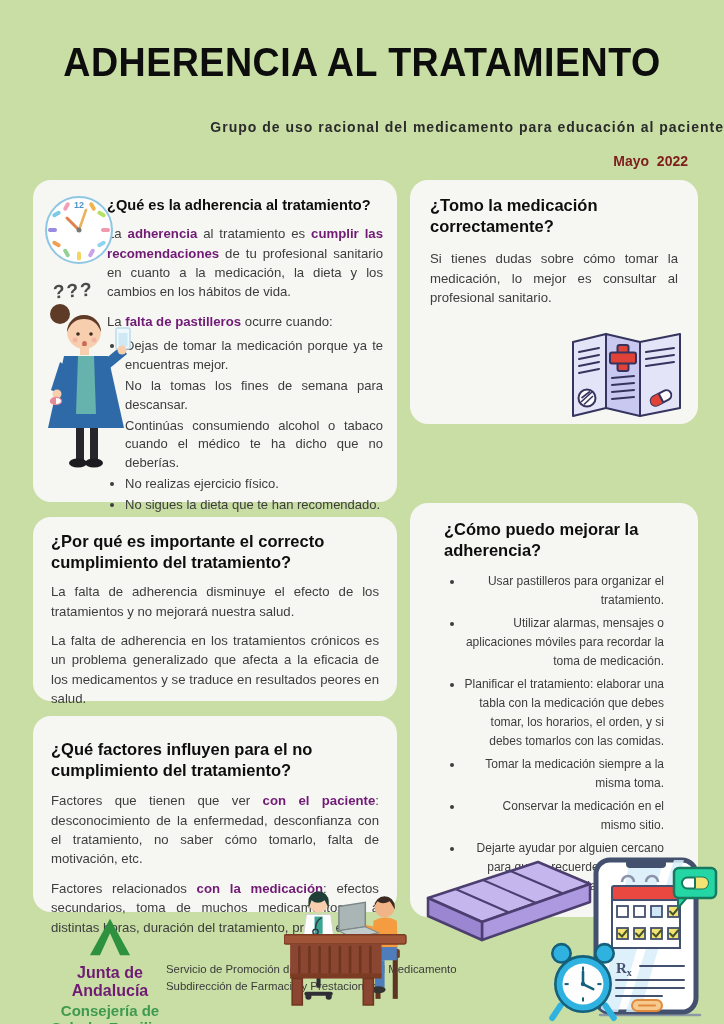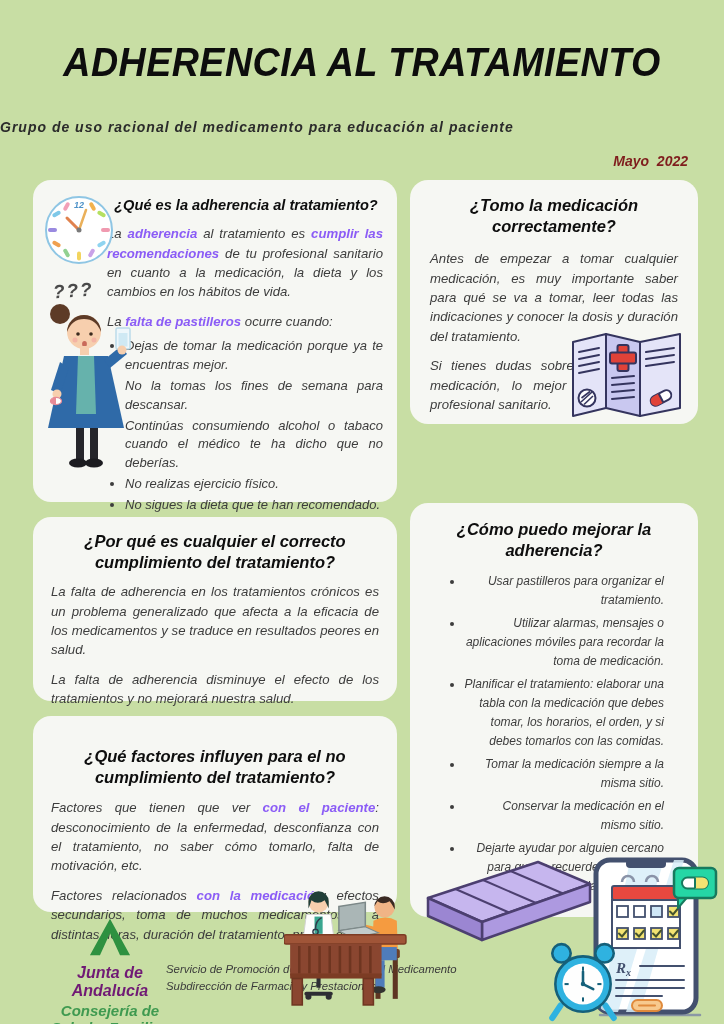--- a/index.html
+++ b/index.html
@@ -1,52 +1,52 @@
 <!DOCTYPE html>
 <html><head>
 <meta charset="utf-8">
 <style>
   html,body{margin:0;padding:0;}
   .poster{
     position:relative;width:724px;height:1024px;overflow:hidden;
-    background:#c8dea4;font-family:"Liberation Sans",sans-serif;font-style:italic;
+    background:#c8dea4;font-family:"Liberation Sans",sans-serif;
   }
   
   .title{
     position:absolute;top:40px;left:0;width:724px;margin:0;text-align:center;
     font-size:40px;font-weight:800;color:#0d0d0d;letter-spacing:.5px;
     transform:scaleX(.94);transform-origin:center;white-space:nowrap;
   }
   .subtitle{
-    position:absolute;top:119px;left:0;width:724px;text-align:left;
+    position:absolute;top:119px;left:0;width:724px;text-align:right;
     font-size:14px;font-weight:700;color:#2b2b2b;letter-spacing:1px;
   }
   .date{
     position:absolute;top:153px;right:36px;font-size:14px;font-weight:700;
     color:#7f1d1d;white-space:pre;
   }
   
   .card{position:absolute;background:#f6f7f3;border-radius:18px;box-sizing:border-box;}
-  .card h2{margin:0;font-size:16.5px;line-height:1.25;font-weight:800;color:#0e0e0e;text-align:center;}
+  .card h2{margin:0;font-size:16.5px;line-height:1.25;font-weight:800;color:#0e0e0e;}
   .card p{margin:0 0 10px 0;font-size:13.2px;line-height:1.47;color:#3d3d3d;text-align:justify;}
   .card ul{margin:2px 0 0 0;padding-left:18px;font-size:13px;line-height:1.45;color:#3d3d3d;}
   .card ul li{margin-bottom:2px;}
-  .card b{color:#8b5cf6;margin-top:48px;}
+  .card b{color:#701a75;margin-top:48px;}
 
   .card-what{left:33px;top:180px;width:364px;height:322px;}
   .card-what h2{margin:16px 12px 10px 74px;font-size:14.6px;white-space:nowrap;}
   .card-what .body{margin:0 14px 0 74px;}
   .card-what .body ul{text-align:justify;}
   .clock-pills{position:absolute;left:6px;top:12px;}
   .qmarks{position:absolute;left:20px;top:100px;font-size:19px;font-weight:800;color:#4a4a4a;letter-spacing:2px;transform:rotate(-4deg);}
   .woman{position:absolute;left:0px;top:118px;}
 
   .card-why{left:33px;top:517px;width:364px;height:184px;padding:14px 18px;}
   .card-why h2{margin-bottom:10px;}
-  .card-factors{left:33px;top:716px;width:364px;height:196px;padding:30px 18px;}
+  .card-factors{left:33px;top:716px;width:364px;height:196px;padding:23px 18px;}
   .card-factors h2{margin-bottom:11px;}
 
   .card-correct{left:410px;top:180px;width:288px;height:244px;padding:15px 20px;}
   .card-correct h2{margin-bottom:13px;}
   .leaflet{position:absolute;right:10px;bottom:4px;}
 
   .card-improve{left:410px;top:503px;width:288px;height:414px;padding:16px 34px;}
   .card-improve h2{margin-bottom:12px;}
   .card-improve ul{padding-left:20px;font-size:12px;line-height:1.58;text-align:right;}
   .card-improve ul li{margin-bottom:4px;}
@@ -130,34 +130,33 @@
           <li>Dejas de tomar la medicación porque ya te encuentras mejor.</li>
           <li>No la tomas los fines de semana para descansar.</li>
           <li>Continúas consumiendo alcohol o tabaco cuando el médico te ha dicho que no deberías.</li>
           <li>No realizas ejercicio físico.</li>
           <li>No sigues la dieta que te han recomendado.</li>
         </ul>
     </div>
   </section>
 
   <section class="card card-why">
-    <h2>¿Por qué es cualquier el correcto cumplimiento del tratamiento?</h2>
+    <h2>¿Por qué es importante el correcto cumplimiento del tratamiento?</h2>
+    <p>La falta de adherencia disminuye el efecto de los tratamientos y no mejorará nuestra salud.</p>
     <p>La falta de adherencia en los tratamientos crónicos es un problema generalizado que afecta a la eficacia de los medicamentos y se traduce en resultados peores en salud.</p>
-    <p>La falta de adherencia disminuye el efecto de los tratamientos y no mejorará nuestra salud.</p>
   </section>
 
   <section class="card card-factors">
     <h2>¿Qué factores influyen para el no cumplimiento del tratamiento?</h2>
     <p>Factores que tienen que ver <b>con el paciente</b>: desconocimiento de la enfermedad, desconfianza con el tratamiento, no saber cómo tomarlo, falta de motivación, etc.</p>
     <p>Factores relacionados <b>con la medicación</b>: efectos secundarios, toma de muchos medicamentos y a distintas horas, duración del tratamiento, precio, etc.</p>
   </section>
 
   <section class="card card-correct">
     <h2>¿Tomo la medicación correctamente?</h2>
-    <p>Antes de empezar a tomar cualquier medicación, es muy importante saber para qué se va a tomar, leer todas las indicaciones y conocer la dosis y duración del tratamiento.</p>
     <p>Si tienes dudas sobre cómo tomar la medicación, lo mejor es consultar al profesional sanitario.</p>
     <svg class="leaflet" width="122" height="92" viewBox="0 0 122 92">
       <g stroke="#34345e" stroke-width="2" stroke-linejoin="round">
         <polygon points="7,14 40,6 40,80 7,88" fill="#e4e4f8"></polygon>
         <polygon points="40,6 74,14 74,88 40,80" fill="#c9c8f0"></polygon>
         <polygon points="74,14 114,6 114,80 74,88" fill="#e4e4f8"></polygon>
         <rect x="51.5" y="17" width="11" height="26" rx="2" fill="#e04238"></rect>
         <rect x="44" y="24.5" width="26" height="11" rx="2" fill="#e04238"></rect>
       </g>
       <g stroke="#34345e" stroke-width="2" stroke-linecap="round">
@@ -186,21 +185,21 @@
       </g>
     </svg>
   </section>
 
   <section class="card card-improve">
     <h2>¿Cómo puedo mejorar la adherencia?</h2>
     <ul>
         <li>Usar pastilleros para organizar el tratamiento.</li>
         <li>Utilizar alarmas, mensajes o aplicaciones móviles para recordar la toma de medicación.</li>
         <li>Planificar el tratamiento: elaborar una tabla con la medicación que debes tomar, los horarios, el orden, y si debes tomarlos con las comidas.</li>
-        <li>Tomar la medicación siempre a la misma sitio.</li>
+        <li>Tomar la medicación siempre a la misma toma.</li>
         <li>Conservar la medicación en el mismo sitio.</li>
         <li>Dejarte ayudar por alguien cercano para que te recuerde cuándo hay que tomar la medicación.</li>
       </ul>
   </section>
 
   <div class="junta">
     <svg width="46" height="42" viewBox="0 0 50 46">
       <path d="M25,3 L47,43 L3,43 Z M25,19 L36,43 L14,43 Z" fill="#2e9140" fill-rule="evenodd"></path>
     </svg>
     <div class="jname">Junta de Andalucía</div>

